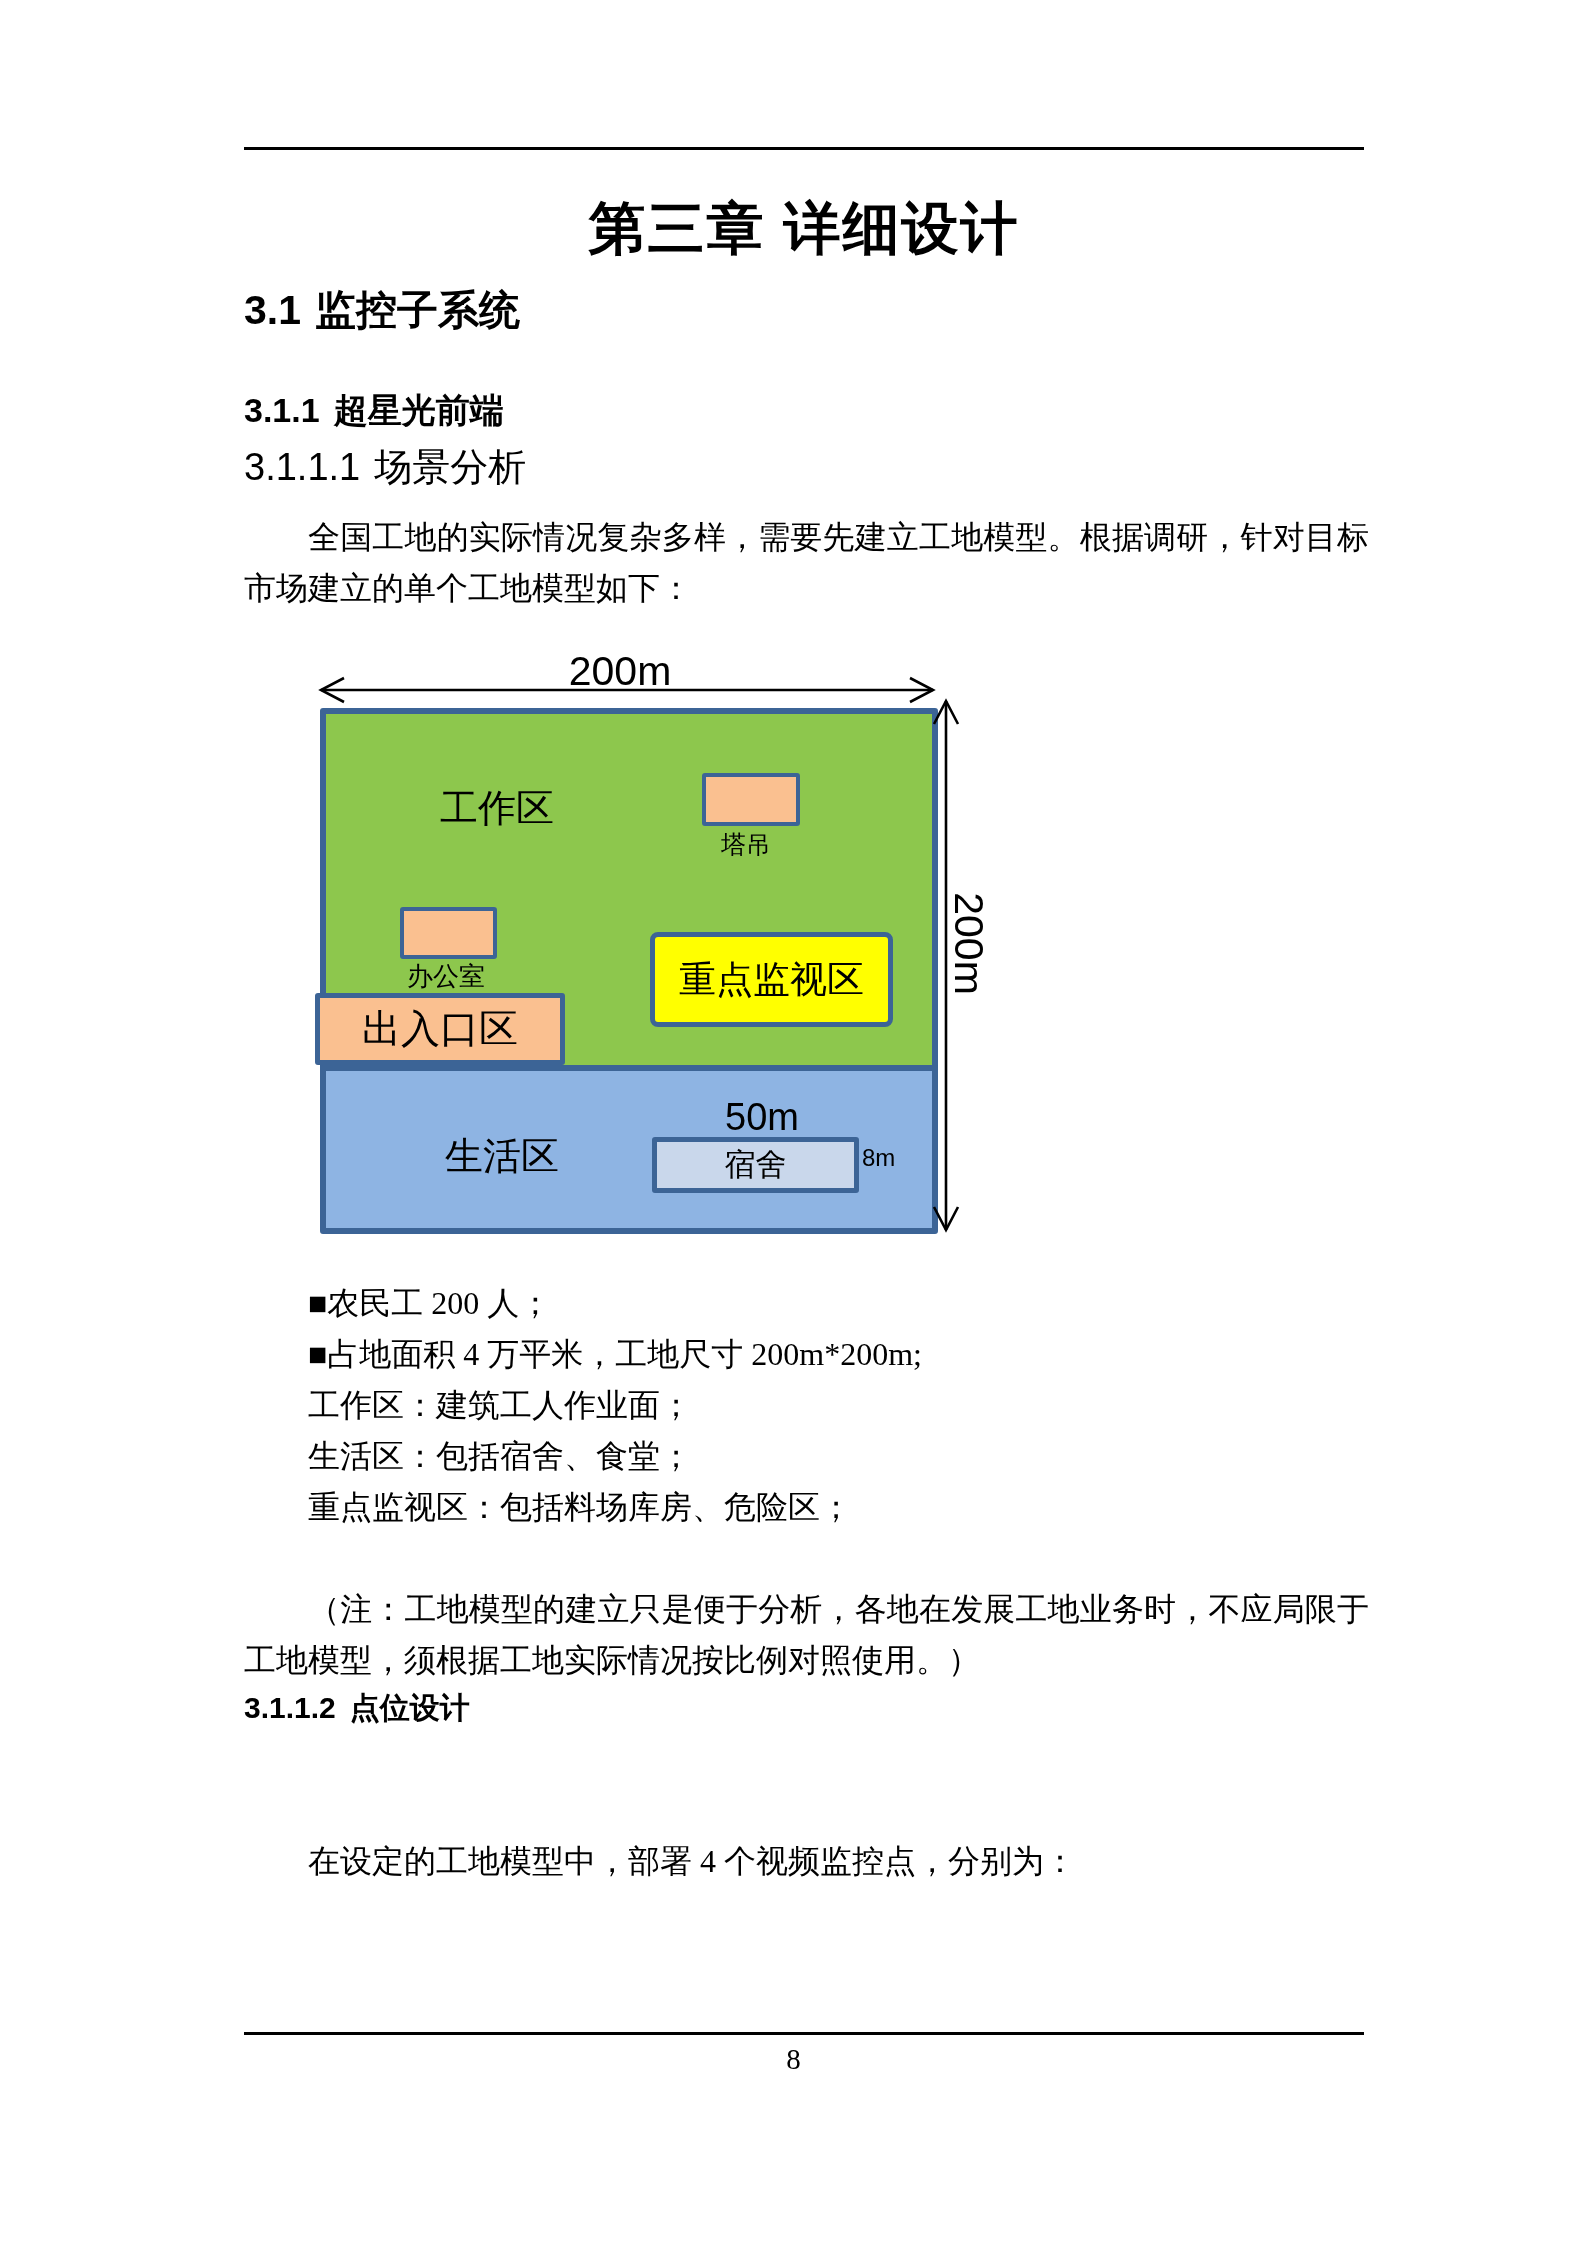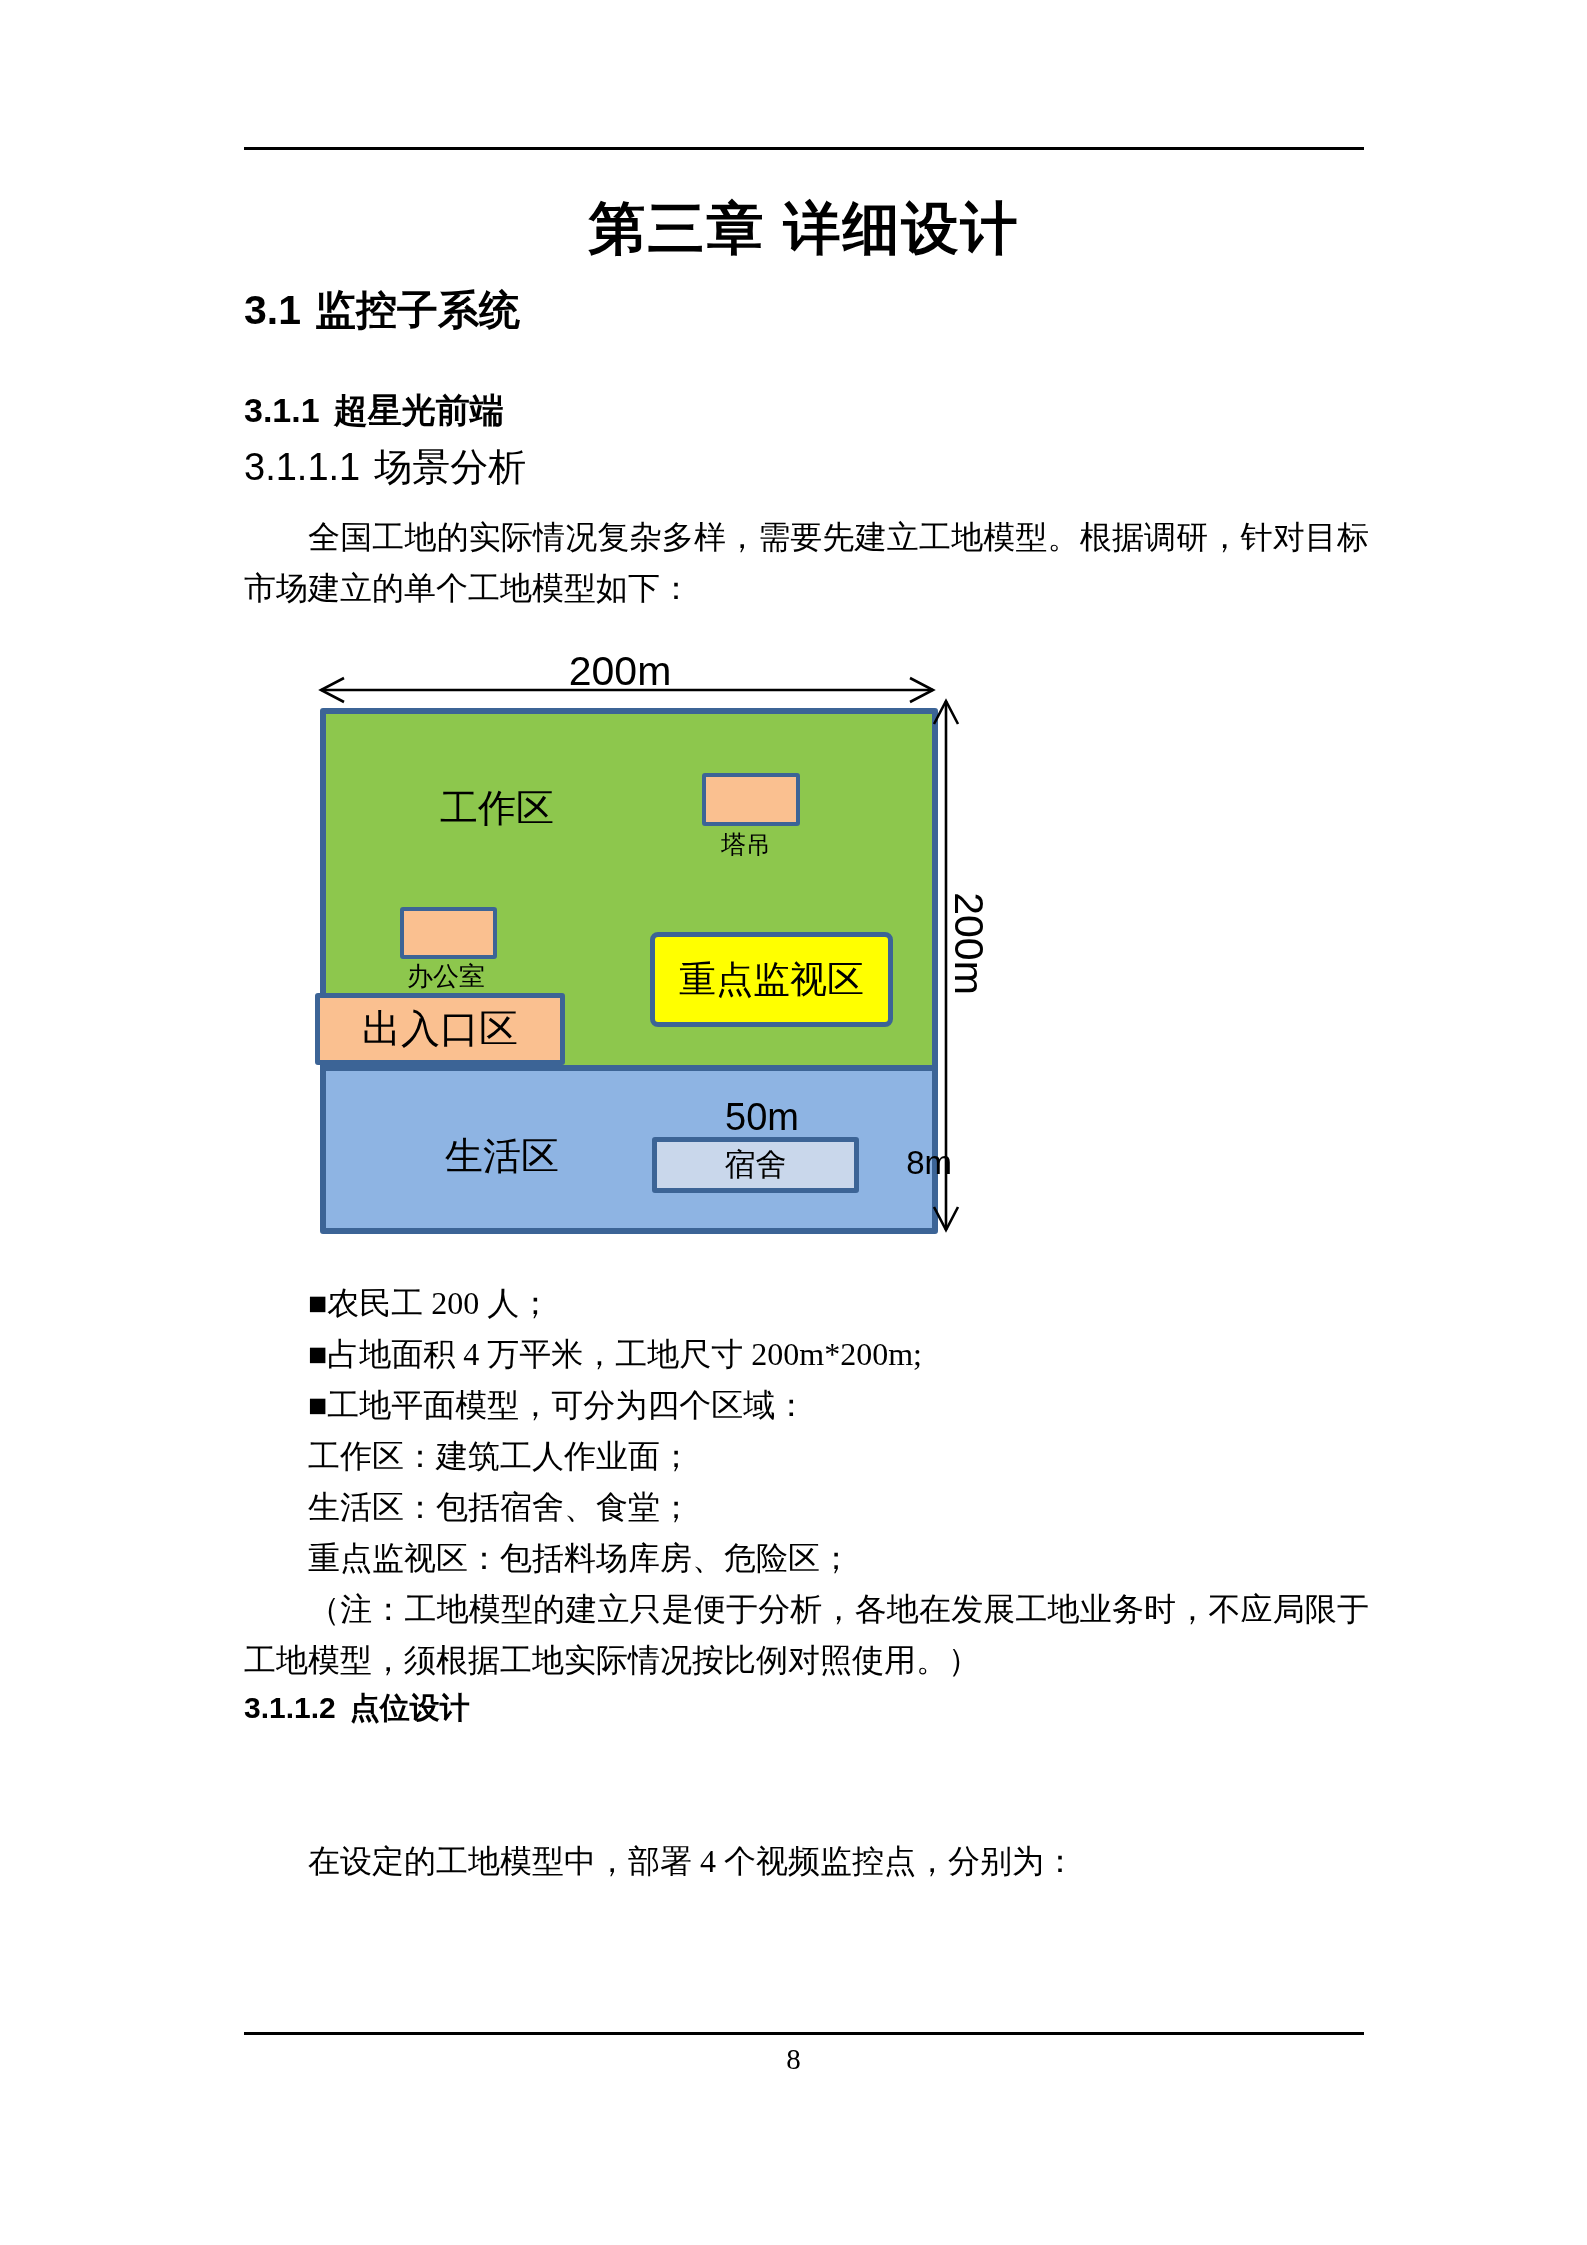--- a/index.html
+++ b/index.html
@@ -60,21 +60,21 @@
     font-family:"Liberation Sans","DejaVu Sans",sans-serif;
     color:#000; text-align:center; white-space:nowrap; z-index:5;
   }
   .flexc { display:flex; align-items:center; justify-content:center; }
   .lab-width-top { left:560px; top:648px;  width:120px; font-size:41px; }
   .lab-work      { left:397px; top:783px;  width:200px; font-size:38px; }
   .lab-crane     { left:666px; top:828px;  width:160px; font-size:25px; }
   .lab-office    { left:366px; top:959px;  width:160px; font-size:26px; }
   .lab-living    { left:402px; top:1131px; width:200px; font-size:38px; }
   .lab-50m       { left:702px; top:1096px; width:120px; font-size:38px; }
-  .lab-8m        { left:862px; top:1144px; width:90px;  font-size:33px; text-align:right; }
+  .lab-8m        { left:862px; top:1144px; width:90px;  font-size:24px; text-align:left; }
   .lab-height-right {
     left:898px; top:920px; width:140px; font-size:41px;
     transform:rotate(90deg); transform-origin:center;
   }
   .zone-key  .inner { font-size:37px; }
   .zone-gate .inner { font-size:39px; }
   .bld-dorm  .inner { font-size:31px; }
   .inner { font-family:"Liberation Sans","DejaVu Sans",sans-serif; }
 
   .arrows { left:0; top:0; width:1587px; height:2245px; }
@@ -146,21 +146,20 @@
         <line x1="946" y1="701" x2="946" y2="1230"></line>
         <polyline points="934,724 946,701 958,724"></polyline>
         <polyline points="934,1207 946,1230 958,1207"></polyline>
       </g>
     </svg>
   </div>
 
   <div class="abs bullets">
     <div>■农民工 200 人；</div>
     <div>■占地面积 4 万平米，工地尺寸 200m*200m;</div>
-    <div>■工地平面模型，可分为四个区域：</div>
     <div>工作区：建筑工人作业面；</div>
     <div>生活区：包括宿舍、食堂；</div>
     <div>重点监视区：包括料场库房、危险区；</div>
   </div>
 
   <div class="abs para p-note">（注：工地模型的建立只是便于分析，各地在发展工地业务时，不应局限于工地模型，须根据工地实际情况按比例对照使用。）</div>
 
   <div class="abs h4b">
     <span class="hnum">3.1.1.2</span><span>点位设计</span>
   </div>

